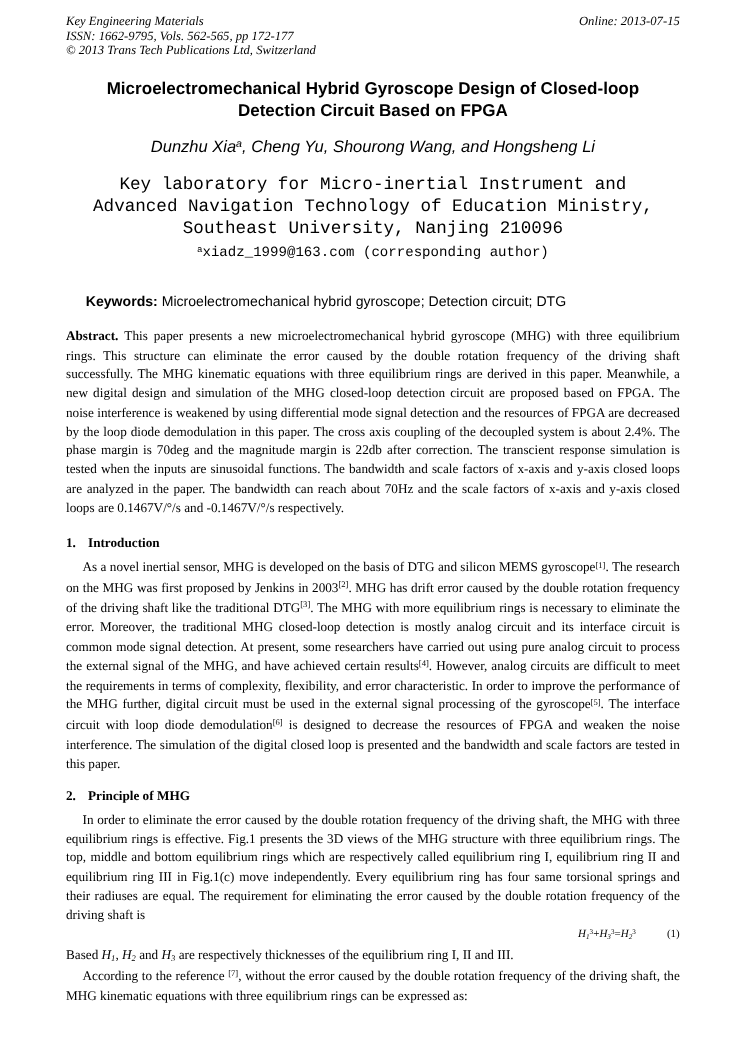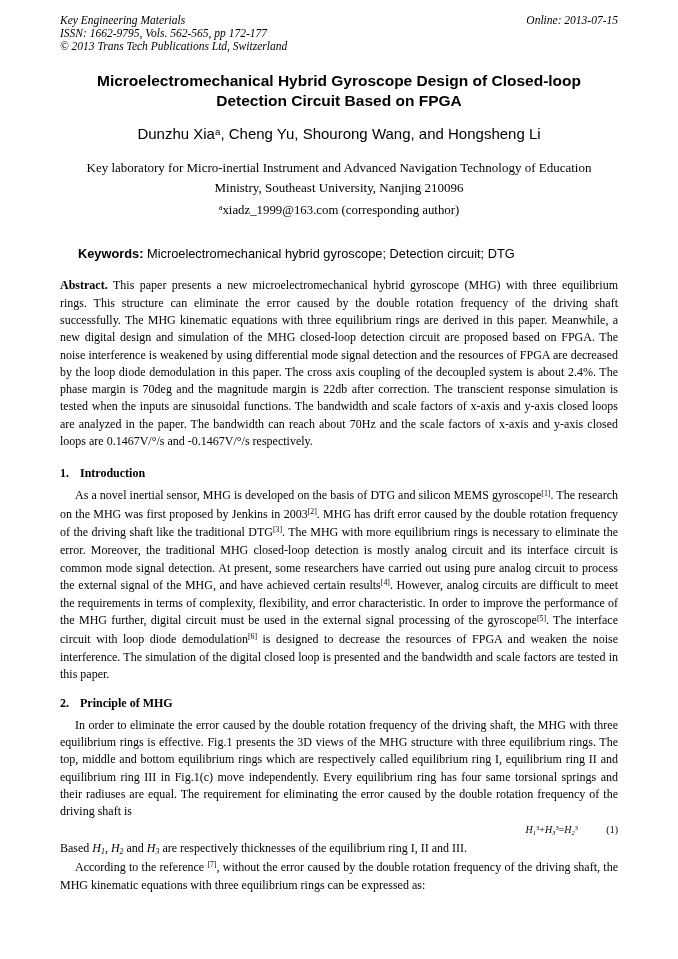--- a/index.html
+++ b/index.html
@@ -37,33 +37,34 @@
     font-weight: bold;
     font-size: 15.5px;
     line-height: 20px;
   }
   .authors {
     margin-top: 13px;
     text-align: center;
     font-family: "Liberation Sans", "DejaVu Sans", sans-serif;
     font-size: 15px;
     line-height: 19px;
+    font-style: italic;
   }
   .affiliation {
     margin: 13px auto 0 auto;
     max-width: 535px;
     text-align: center;
-    font-family: Liberation Serif, serif;
-    font-size: 13px;
+    font-family: Liberation Mono, monospace;
+    font-size: 16px;
     line-height: 20px;
   }
   .email-line {
     margin-top: 4px;
     text-align: center;
-    font-family: Liberation Serif, serif;
+    font-family: Liberation Mono, monospace;
     font-size: 12.8px;
     line-height: 16px;
   }
   
   .keywords-line {
     margin-top: 26px;
     font-family: "Liberation Sans", "DejaVu Sans", sans-serif;
     font-size: 12.8px;
     line-height: 16px;
     padding-left: 18px;

